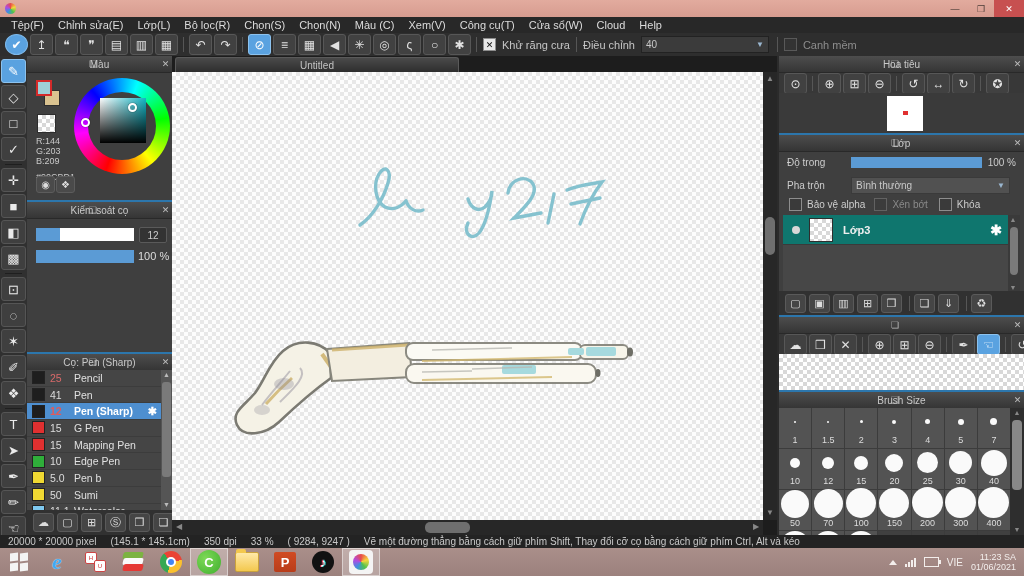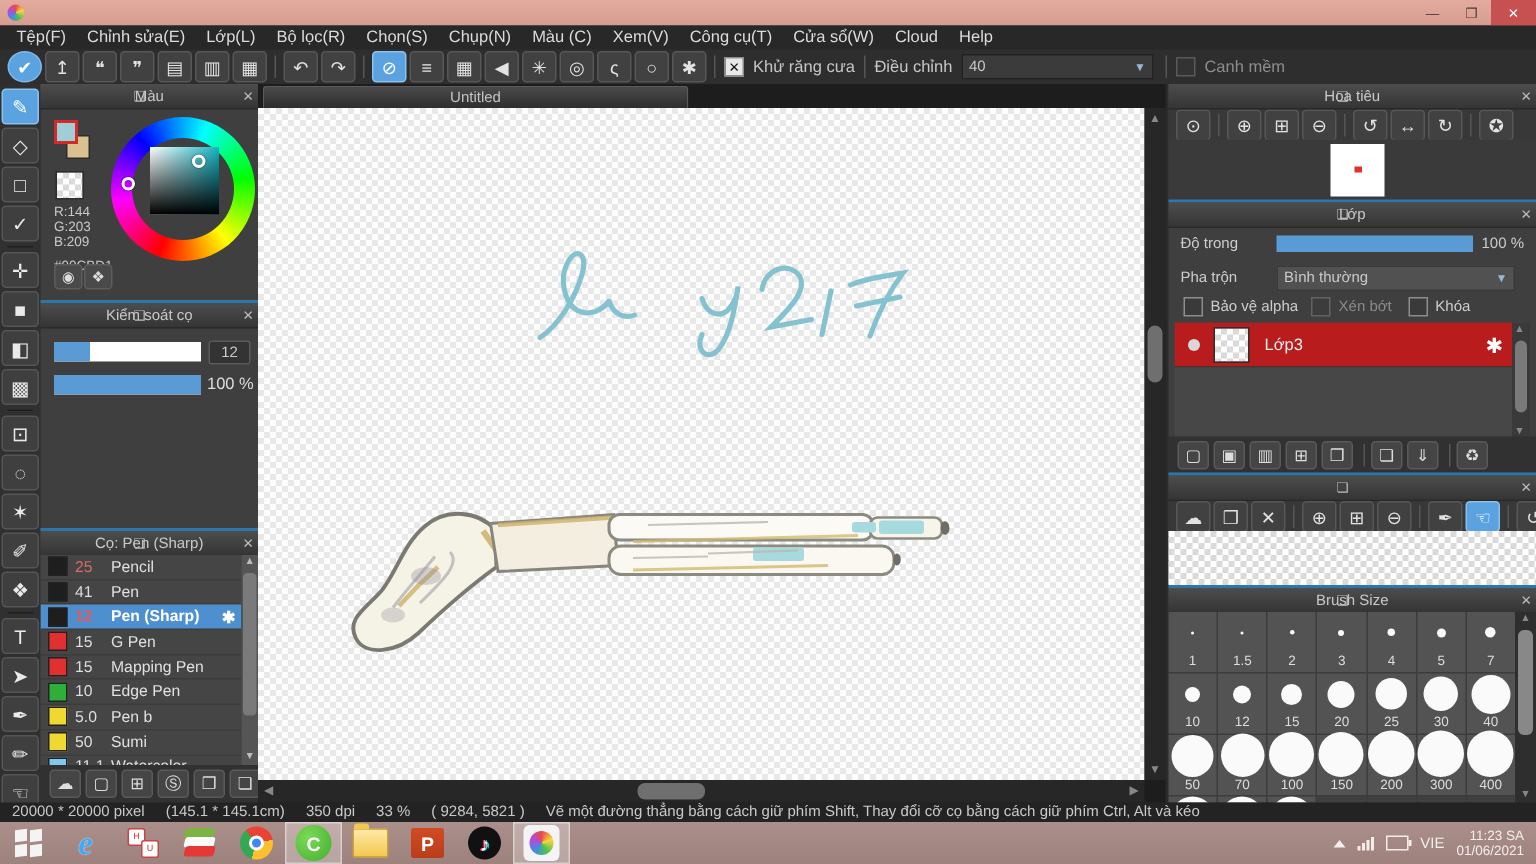--- a/index.html
+++ b/index.html
@@ -111,21 +111,21 @@
   .icon-row{display:flex;align-items:center;height:21px;padding-left:4px;background:#383838}
   .nav-body{position:absolute;left:0;right:0;top:37px;bottom:0;background:#3a3a3a}
   .nav-thumb{position:absolute;left:108px;top:3px;width:36px;height:35px;background:#fff}
   .nav-red{position:absolute;left:16px;top:15px;width:5px;height:4px;background:#e03030}
   .ref-body{position:absolute;left:0;right:0;top:37px;bottom:0}
   
   .lp-row{position:absolute;left:8px;right:8px;display:flex;align-items:center;font-size:10px;color:#cdcdcd}
   .lp-slider{position:relative;height:11px;background:#5b9bd5;flex:1;margin:0 6px}
   .layer-list{position:absolute;left:4px;right:4px;top:80px;height:78px;background:#474747;overflow:hidden}
   .layer-row{height:29px;display:flex;align-items:center;background:#585858;border-bottom:1px solid #3a3a3a;position:relative;color:#efefef;font-size:11px}
-  .layer-row.selected{background:#b91c1c;font-weight:normal}
+  .layer-row.selected{background:#0f766e;font-weight:bold}
   .eye{width:8px;height:8px;border-radius:50%;background:#d8d8d8;margin:0 9px;flex:none}
   .l-thumb{width:22px;height:22px;border:1px solid #2e2e2e;margin-right:10px;flex:none}
   .l-gear{position:absolute;right:18px;font-size:14px;color:#fff}
   .l-badge{position:absolute;right:16px;bottom:2px;font-size:8px;color:#ddd;display:flex;align-items:center;gap:1px}
   .l-badge .sq{width:7px;height:7px;background:#0a0a0a;border:1px solid #444}
   .layer-sb{position:absolute;right:4px;top:80px;width:12px;height:78px;background:#3a3a3a}
   
   .bs-grid{position:absolute;left:0;top:16px;right:14px;bottom:0;background:#3c3c3c;display:grid;
            grid-template-columns:repeat(7,1fr);grid-auto-rows:40px;gap:1px;overflow:hidden}
   .bs-cell{background:#535353;display:flex;flex-direction:column;align-items:center;justify-content:flex-end;padding-bottom:2px}
@@ -182,21 +182,21 @@
     <span class="winbtn close">✕</span>
   </span>
 </div>
 
 <div class="menubar">
     <span class="menu-item">Tệp(F)</span>
     <span class="menu-item">Chỉnh sửa(E)</span>
     <span class="menu-item">Lớp(L)</span>
     <span class="menu-item">Bộ lọc(R)</span>
     <span class="menu-item">Chọn(S)</span>
-    <span class="menu-item">Chụp(N)</span>
+    <span class="menu-item">Chọn(N)</span>
     <span class="menu-item">Màu (C)</span>
     <span class="menu-item">Xem(V)</span>
     <span class="menu-item">Công cụ(T)</span>
     <span class="menu-item">Cửa sổ(W)</span>
     <span class="menu-item">Cloud</span>
     <span class="menu-item">Help</span>
   </div>
 
 <div class="toolbar">
   <span id="tb-buttons" style="display:flex;align-items:center">
@@ -776,21 +776,21 @@
       <span class="sc-arr" style="bottom:-2px;font-size:7px">▼</span>
     </div>
   </div>
 </div>
 
 <div class="statusbar">
   <span>20000 * 20000 pixel</span>
   <span>(145.1 * 145.1cm)</span>
   <span>350 dpi</span>
   <span>33 %</span>
-  <span>( 9284, 5821 )</span>
+  <span>( 9284, 9247 )</span>
   <span>Vẽ một đường thẳng bằng cách giữ phím Shift, Thay đổi cỡ cọ bằng cách giữ phím Ctrl, Alt và kéo</span>
 </div>
 
 <div class="taskbar">
   <span class="tk">
     <span class="win-logo">
         <span></span>
         <span></span>
         <span></span>
         <span></span>

